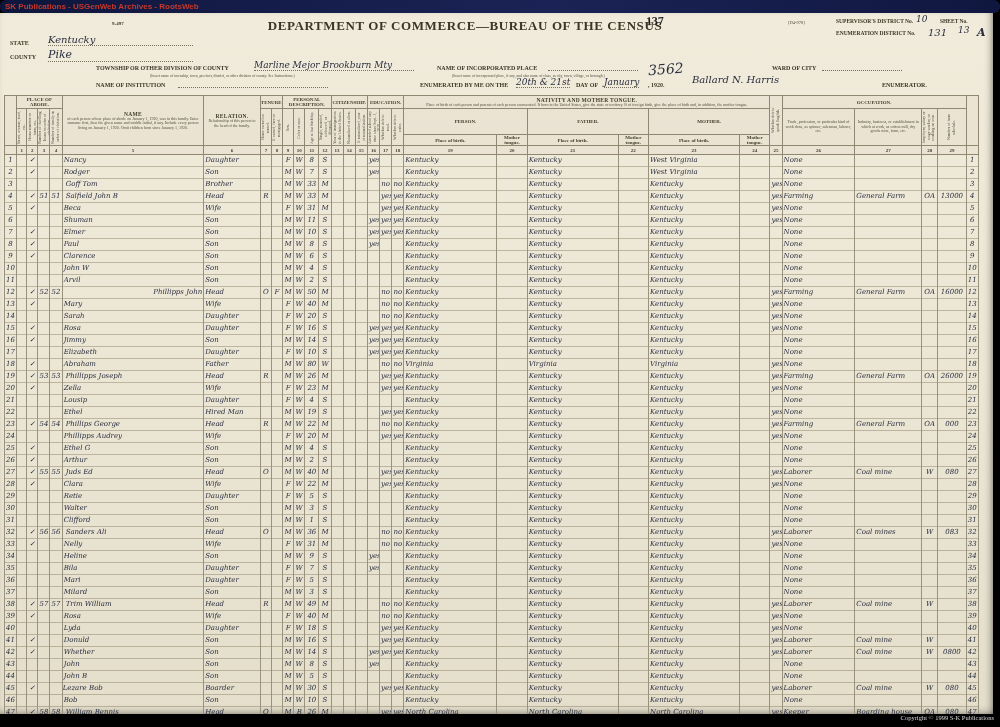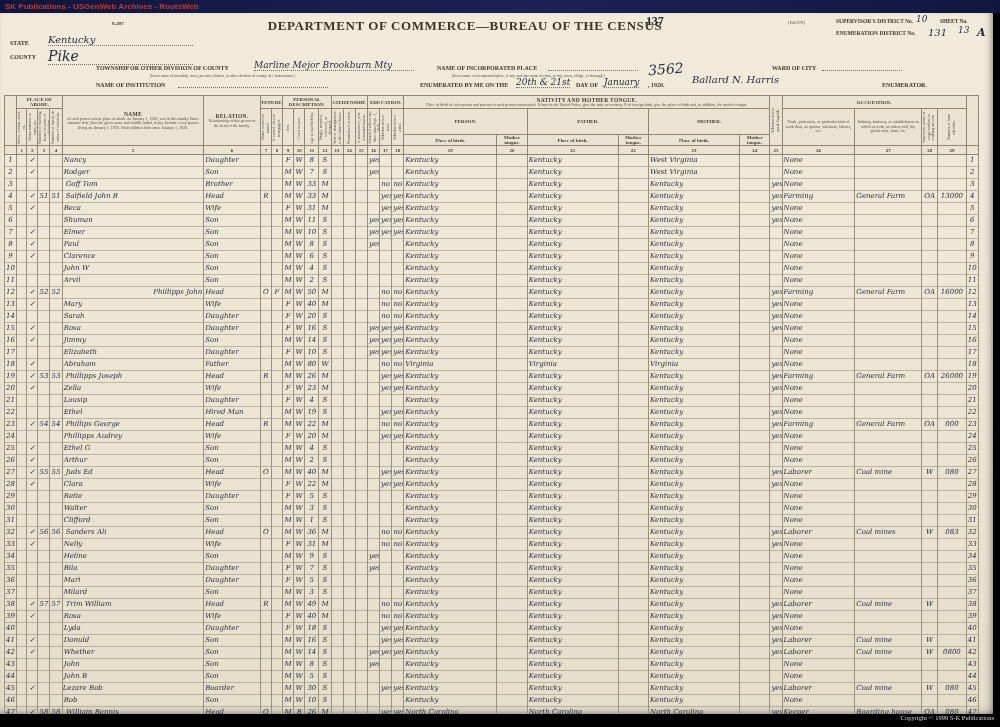--- a/index.html
+++ b/index.html
@@ -1,21 +1,21 @@
 <!DOCTYPE html>
 <html><head>
 <meta charset="utf-8">
 <style>
   html,body{margin:0;padding:0;}
   body{width:1000px;height:727px;background:#000;overflow:hidden;position:relative;
        font-family:"Liberation Serif",serif;}
   .banner{position:absolute;left:0;top:0;width:1000px;height:13px;
           background:linear-gradient(90deg,#0f163d,#1b2356 55%,#10173f);
           color:#c5392b;font:bold 8px "Liberation Sans",sans-serif;line-height:13px;
-          padding-left:5px;box-sizing:border-box;white-space:nowrap;}
+          padding-left:5px;box-sizing:border-box;white-space:nowrap;border-radius:6px;}
   .paper{position:absolute;left:0;top:13px;width:993px;height:701px;overflow:hidden;
          background:linear-gradient(180deg,#f1ebdb 0%,#ebe5d4 55%,#e4decb 100%);
          box-shadow:inset -6px 0 9px -6px rgba(0,0,0,.55), inset 0 -6px 9px -6px rgba(0,0,0,.45);}
   .bottomstrip{position:absolute;left:0;top:714px;width:1000px;height:13px;background:#000;}
   .copyright{position:absolute;right:6px;top:714px;height:13px;line-height:13px;
              color:#d9d9d9;font:6.5px "Liberation Serif",serif;}
   
   .fh{position:relative;width:100%;height:82px;}
   .fh span,.fh div{position:absolute;white-space:nowrap;}
   .lbl{font-family:"Liberation Serif",serif;font-weight:bold;color:#3d3626;}
@@ -71,21 +71,21 @@
     <span class="lbl" style="left:940px;top:5px;font-size:5.5px">SHEET No.</span>
     <span class="lbl" style="left:836px;top:17px;font-size:5.5px">ENUMERATION DISTRICT No.</span>
     <span class="hw" style="left:928px;top:14px;font-size:10px">131</span>
     <span class="hw" style="left:958px;top:12px;font-size:9px">13</span>
     <span class="hw" style="left:977px;top:13px;font-size:11px;font-weight:bold">A</span>
 
 
     <span class="lbl" style="left:10px;top:27px;font-size:6px">STATE</span>
     <span class="hw dotted" style="left:48px;top:21px;width:145px;font-size:10px">Kentucky</span>
     <span class="lbl" style="left:10px;top:41px;font-size:6px">COUNTY</span>
-    <span class="hw dotted" style="left:48px;top:35px;width:145px;font-size:14px">Pike</span>
+    <span class="hw dotted" style="left:48px;top:35px;width:145px;font-size:11px">Pike</span>
 
     <span class="lbl" style="left:96px;top:52px;font-size:6px">TOWNSHIP OR OTHER DIVISION OF COUNTY</span>
     <span class="hw dotted" style="left:254px;top:47px;min-width:160px;font-size:9px">Marline Mejor Brookburn Mty</span>
     <span class="lbl tiny" style="left:150px;top:61px;font-size:3.8px">(Insert name of township, town, precinct, district, or other division of county. See Instructions.)</span>
 
     <span class="lbl" style="left:437px;top:52px;font-size:6px">NAME OF INCORPORATED PLACE</span>
     <span class="dotted" style="left:548px;top:57px;width:90px"></span>
     <span class="lbl tiny" style="left:452px;top:61px;font-size:3.8px">(Insert name of incorporated place, if any, and also name of class, as city, town, village, or borough.)</span>
 
     <span class="hw" style="left:648px;top:48px;font-size:14px;transform:rotate(-4deg)">3562</span>

